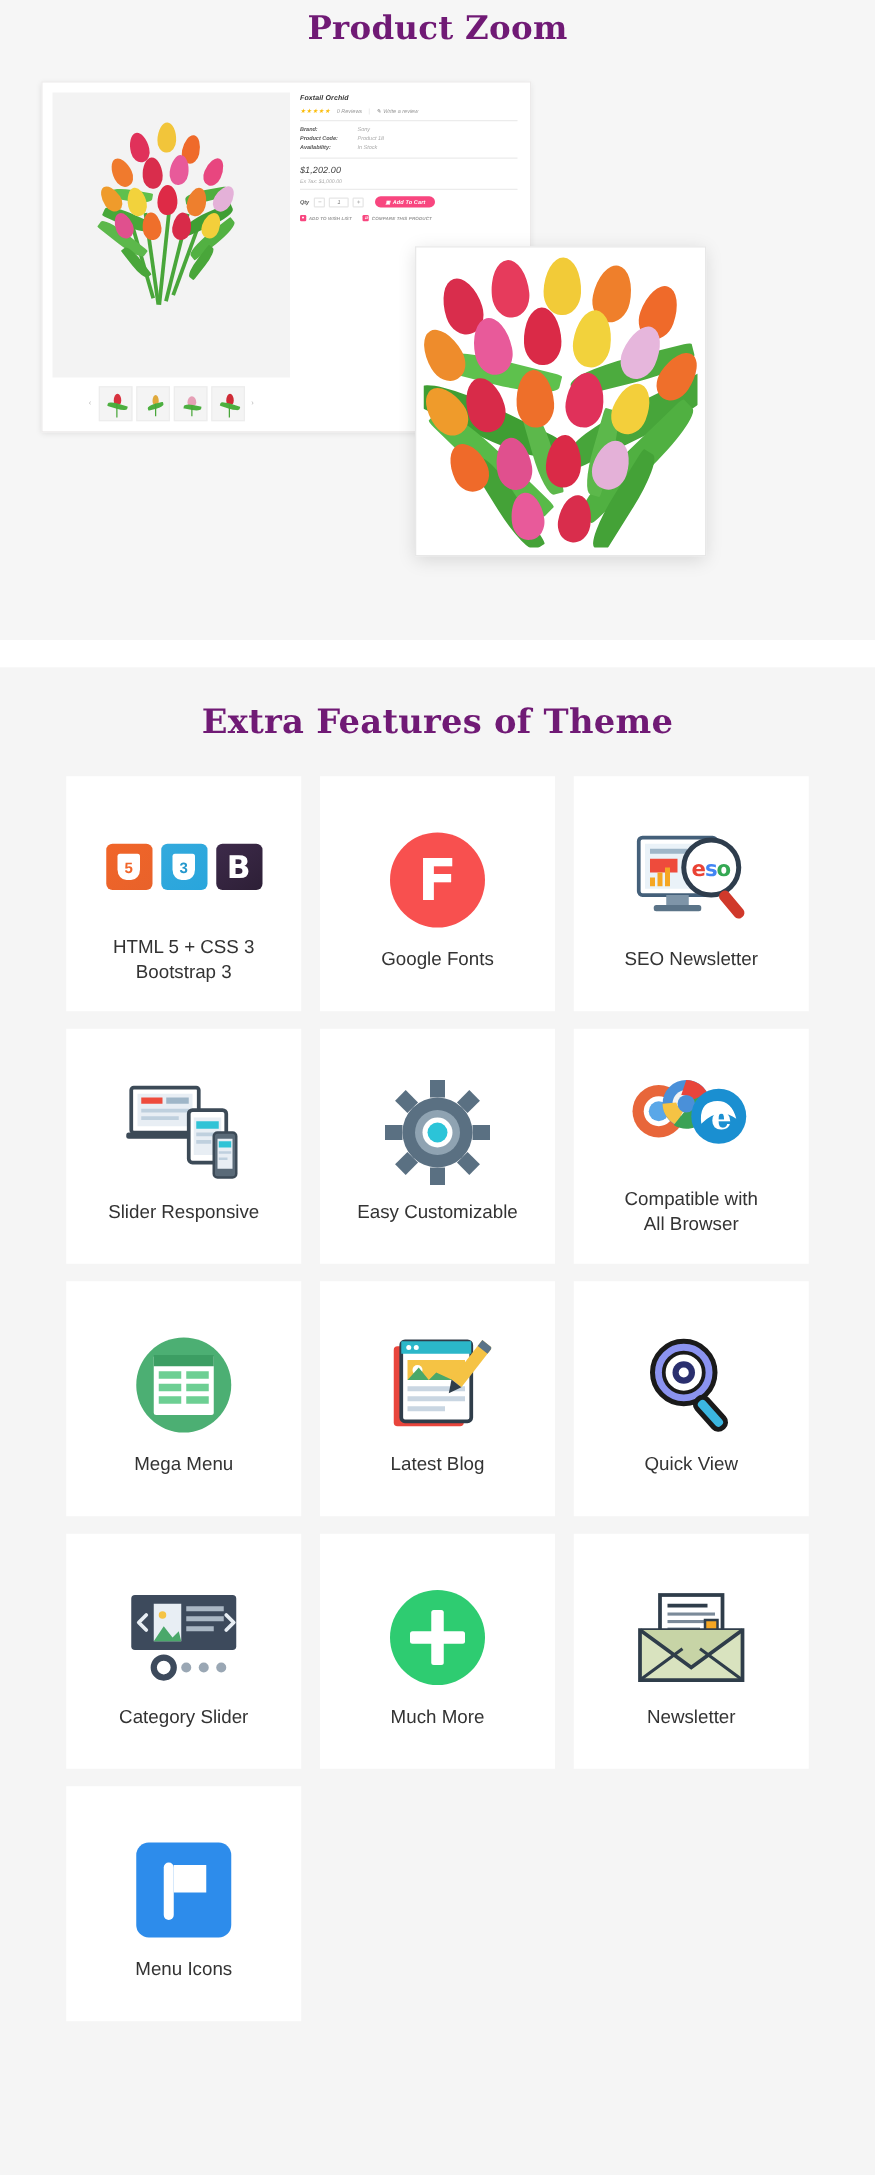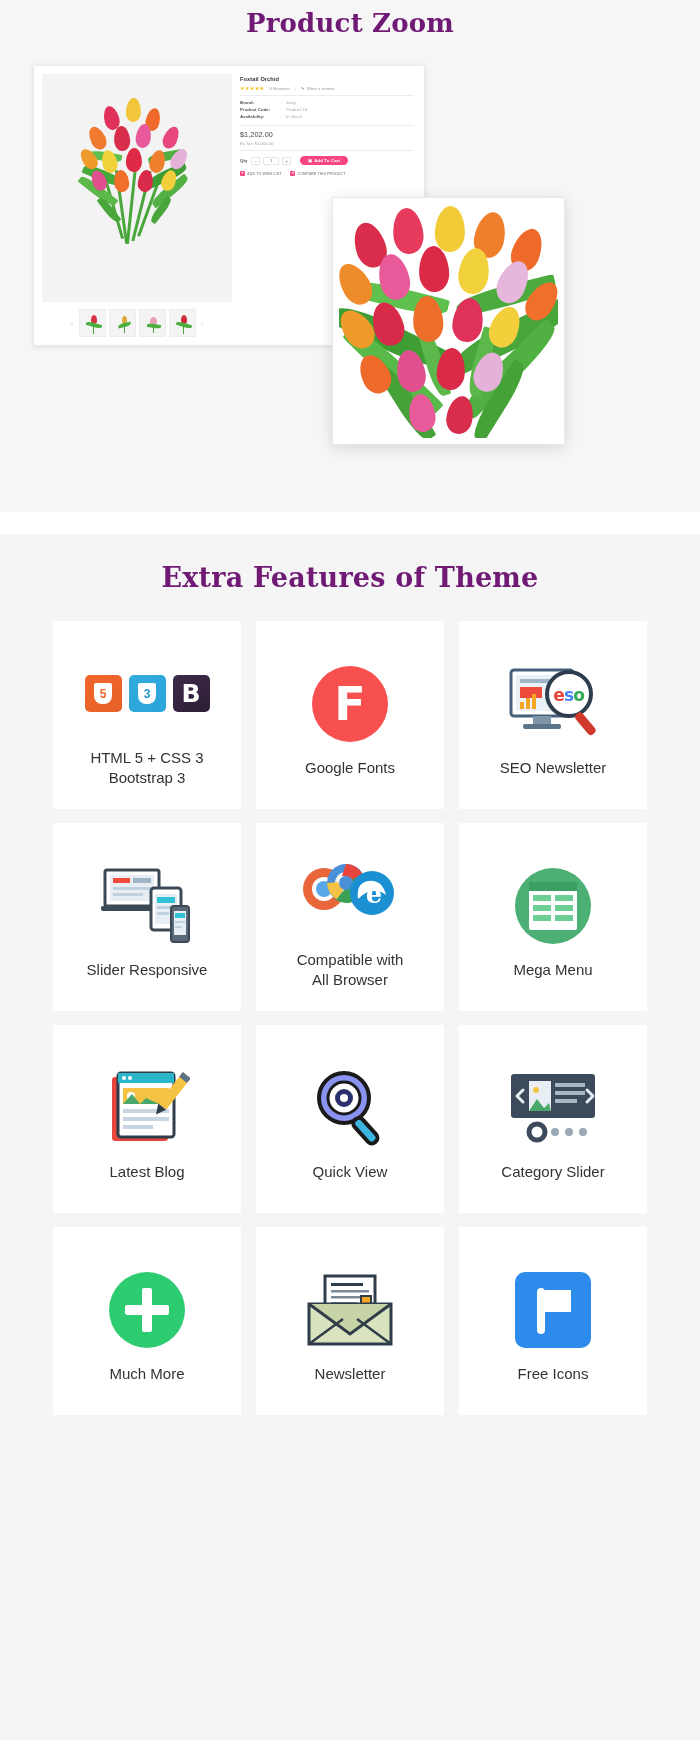--- a/index.html
+++ b/index.html
@@ -43,20 +43,21 @@
     left: 8px; top: 8px;
     width: 190px; height: 228px;
     background: #f3f3f3;
     overflow: hidden;
   }
   .pc-right {
     position: absolute;
     left: 200px; top: 6px;
     width: 186px; height: 180px;
     padding: 4px 6px 0 6px;
+    font-style: italic;
   }
 
   .prod-name {
     font-size: 5.6px;
     font-weight: bold;
     color: #333;
     letter-spacing: .1px;
     margin-bottom: 3px;
   }
   .rating-row {
@@ -477,20 +478,41 @@
           <rect x="72" y="40" width="18" height="36" rx="3" fill="#5a6a78" stroke="#3c4a57" stroke-width="2"></rect>
           <rect x="75" y="45" width="12" height="24" fill="#e8eef4"></rect>
           <rect x="76" y="47" width="10" height="5" fill="#30c3d6"></rect>
           <rect x="76" y="55" width="10" height="2" fill="#bfd0de"></rect>
           <rect x="76" y="60" width="7" height="2" fill="#bfd0de"></rect>
         </svg>
       </div>
       <div class="card-label">Slider Responsive</div>
     </div>
 
+    <div class="card">
+      <div class="card-icon">
+        <svg class="ico-svg" width="84" height="84" viewBox="0 0 84 84">
+          <g fill="#5a7082">
+            <circle cx="42" cy="42" r="28"></circle>
+            <rect x="36" y="0" width="12" height="14"></rect>
+            <rect x="36" y="70" width="12" height="14"></rect>
+            <rect x="0" y="36" width="14" height="12"></rect>
+            <rect x="70" y="36" width="14" height="12"></rect>
+            <rect x="36" y="0" width="12" height="14" transform="rotate(45 42 42)"></rect>
+            <rect x="36" y="70" width="12" height="14" transform="rotate(45 42 42)"></rect>
+            <rect x="0" y="36" width="14" height="12" transform="rotate(45 42 42)"></rect>
+            <rect x="70" y="36" width="14" height="12" transform="rotate(45 42 42)"></rect>
+          </g>
+          <circle cx="42" cy="42" r="18" fill="#8fa3b2"></circle>
+          <circle cx="42" cy="42" r="12" fill="#ffffff"></circle>
+          <circle cx="42" cy="42" r="8" fill="#2bc4d8"></circle>
+        </svg>
+      </div>
+      <div class="card-label">Easy Customizable</div>
+    </div>
 
 
     <div class="card">
       <div class="card-icon">
         <svg class="ico-svg" width="100" height="78" viewBox="0 0 100 78">
           <circle cx="24" cy="32" r="21" fill="#e8663a"></circle>
           <circle cx="24" cy="32" r="12" fill="#fff"></circle>
           <circle cx="24" cy="32" r="8" fill="#5aa7e8"></circle>
           <circle cx="46" cy="26" r="19" fill="#4a90d9"></circle>
           <circle cx="46" cy="26" r="11" fill="#f3f3f3"></circle>
@@ -613,18 +635,18 @@
     </div>
 
     <div class="card">
       <div class="card-icon">
         <svg class="ico-svg" width="80" height="80" viewBox="0 0 80 80">
           <rect x="2" y="2" width="76" height="76" rx="10" fill="#2d8ceb"></rect>
           <rect x="24" y="18" width="8" height="46" rx="4" fill="#ffffff"></rect>
           <path d="M32 20 h26 v22 h-26 Z" fill="#ffffff"></path>
         </svg>
       </div>
-      <div class="card-label">Free Icons</div>
+      <div class="card-label">Menu Icons</div>
     </div>
 
     <div class="card empty"></div>
   </div>
 </section>
 
 </body></html>

